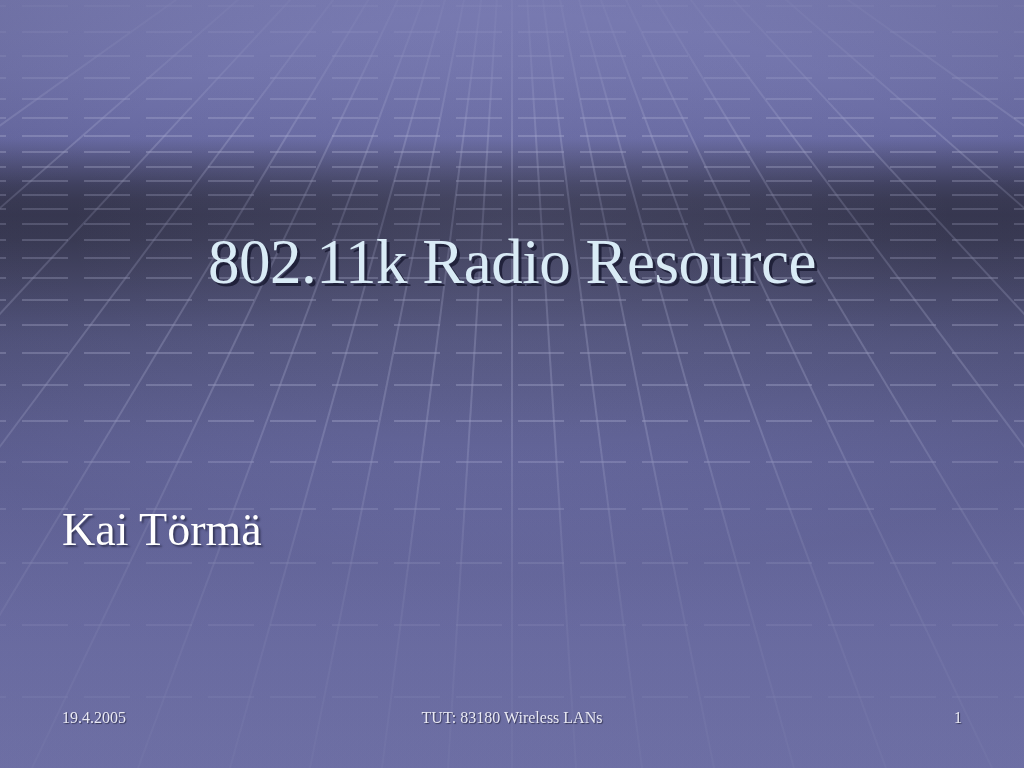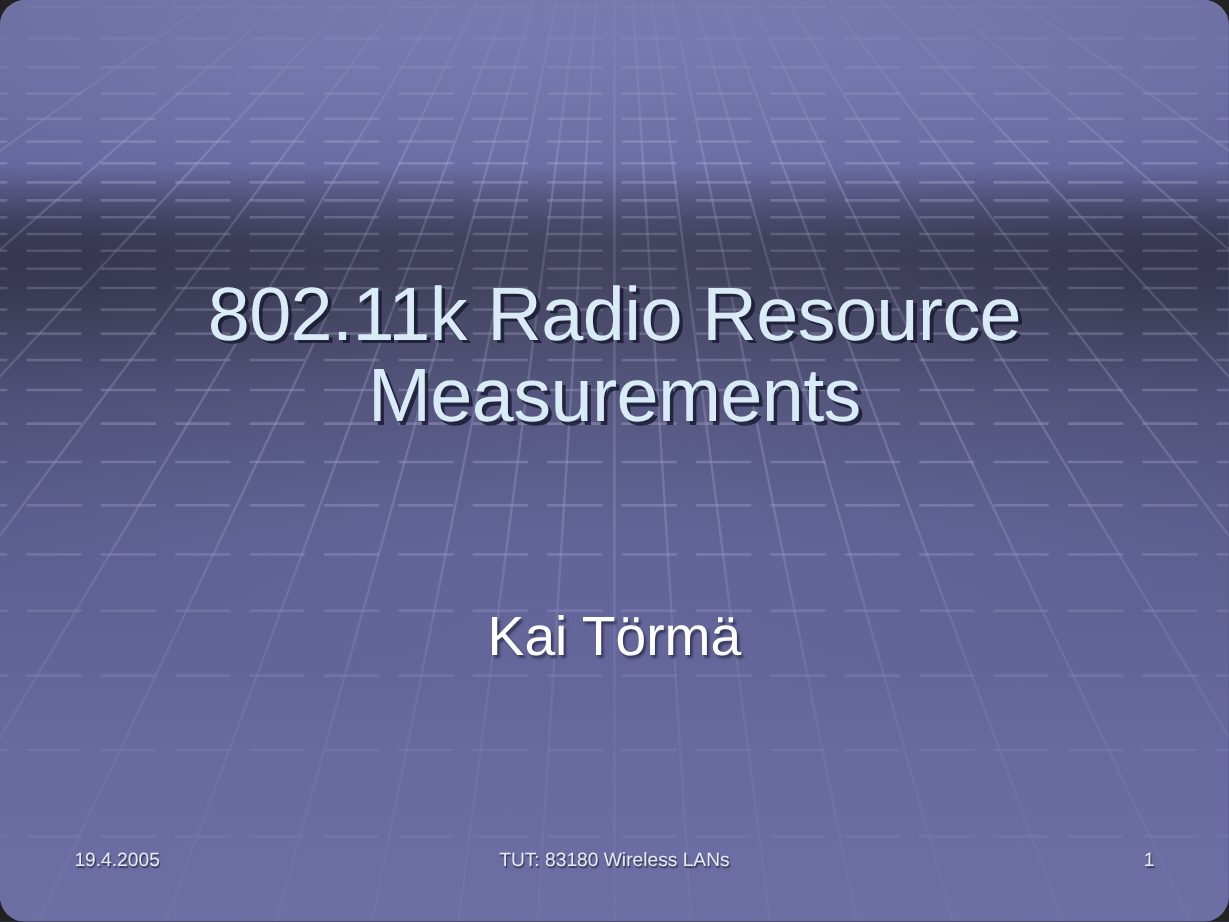--- a/index.html
+++ b/index.html
@@ -6,23 +6,22 @@
     margin: 0;
     padding: 0;
     background: #222;
   }
 
   #slide {
     position: relative;
     width: 1024px;
     height: 768px;
     overflow: hidden;
-    font-family: Liberation Sans, sans-serif;
+    font-family: Liberation Serif, serif;
     background: #6f70ab;
-    border-radius: 21px;
   }
 
   
   .bg-layer {
     position: absolute;
     top: 0; left: 0;
     width: 1024px;
     height: 768px;
   }
 
@@ -77,21 +76,20 @@
     letter-spacing: -0.5px;
     text-shadow: 3px 3px 0 rgba(22,24,48,0.80);
     white-space: nowrap;
   }
 
   #subtitle {
     position: absolute;
     left: 62px;
     top: 505px;
     width: 900px;
-    text-align: center;
     font-size: 46px;
     line-height: 1.1;
     color: #ffffff;
     text-shadow: 2px 2px 2px rgba(30,32,58,0.65);
     white-space: nowrap;
   }
 
   
   #footer {
     position: absolute;
@@ -208,21 +206,20 @@
     </g>
   </svg>
 
   <div id="bg-shade" class="bg-layer"></div>
   <div id="bg-vignette" class="bg-layer"></div>
 
   <div id="content">
 
     <div id="title-block">
       <div id="title-line-1">802.11k Radio Resource</div>
-      <div id="title-line-2">Measurements</div>
     </div>
 
     <div id="subtitle">Kai Törmä</div>
 
   </div>
 
   <div id="footer">
     <div id="footer-date" class="footer-text">19.4.2005</div>
     <div id="footer-course" class="footer-text">TUT: 83180 Wireless LANs</div>
     <div id="footer-page" class="footer-text">1</div>

